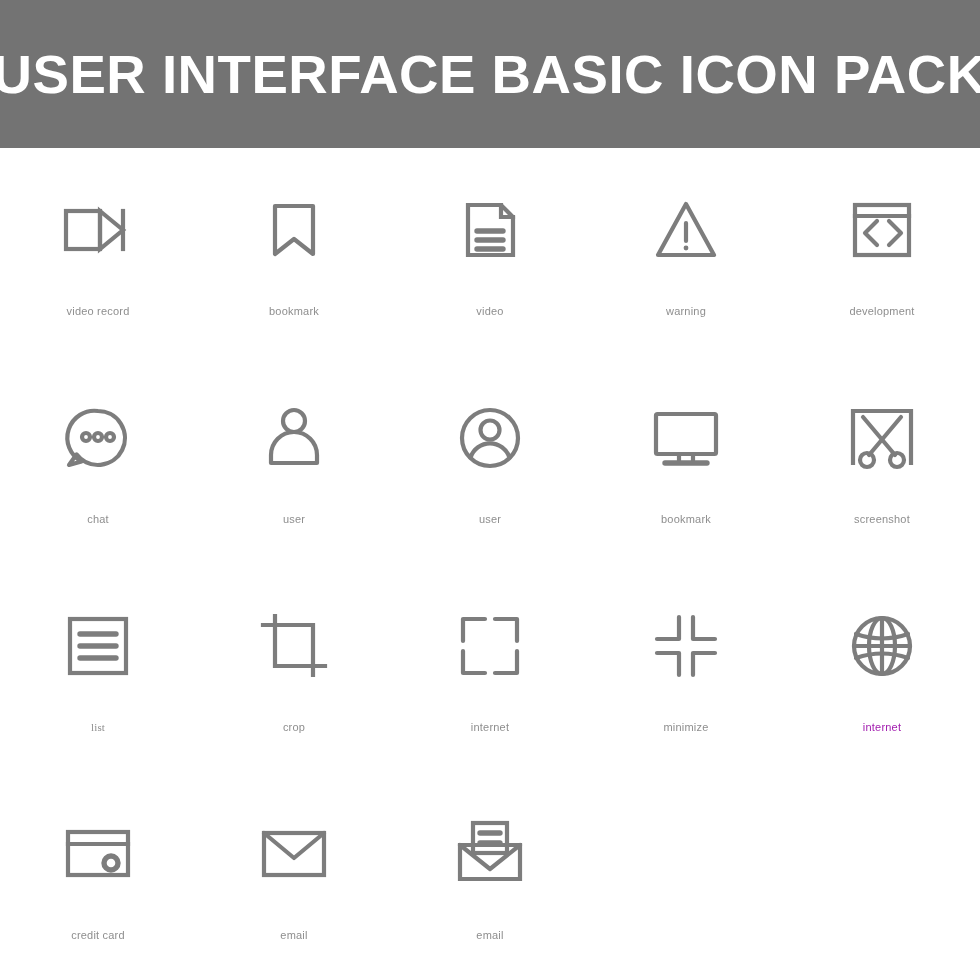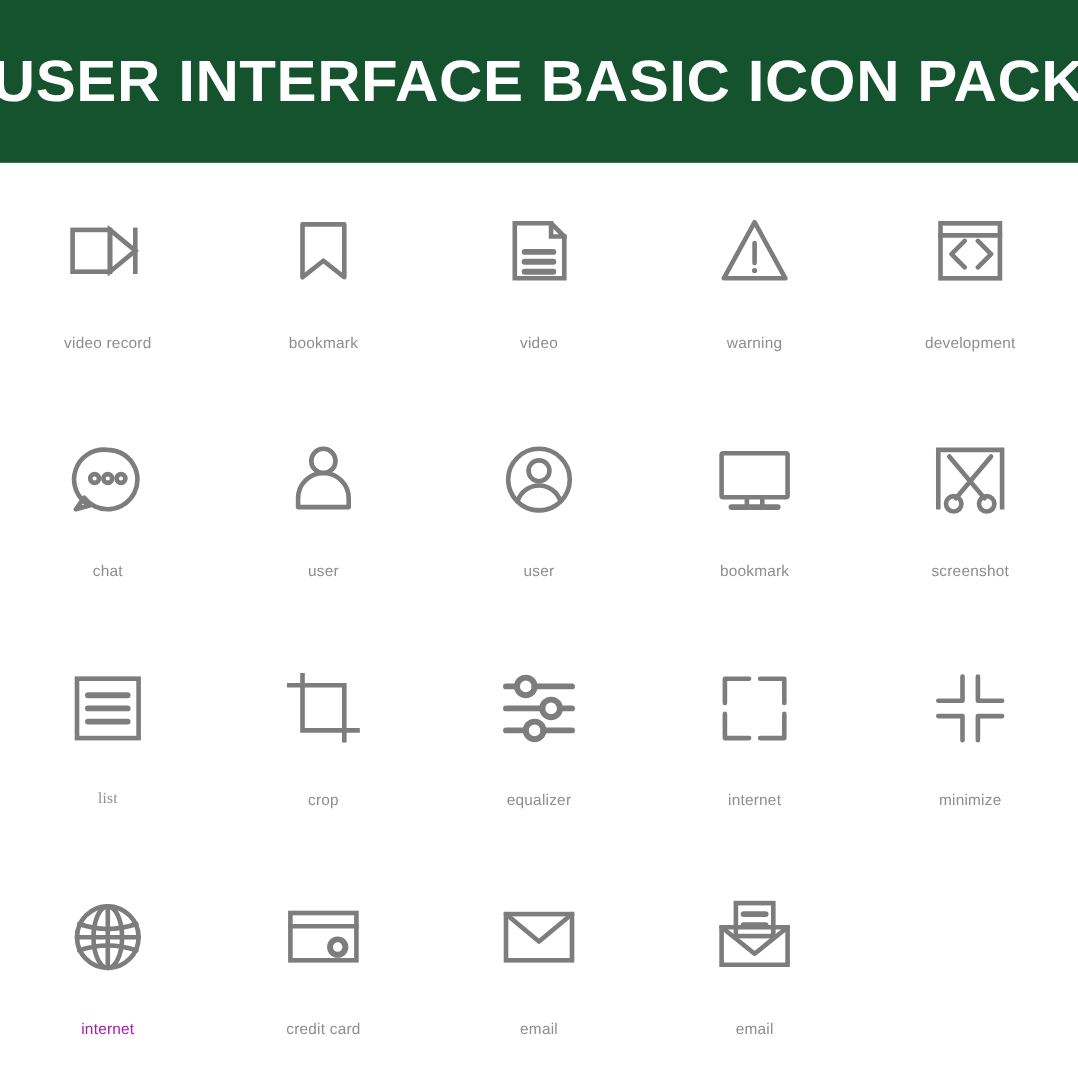--- a/index.html
+++ b/index.html
@@ -87,31 +87,31 @@
   }
   .ico-thick {
     fill: none;
     stroke: #7d7d7d;
     stroke-width: 5.4;
     stroke-linecap: round;
     stroke-linejoin: round;
   }
   .icon-label {
     margin-top: 32px;
-    font-size: 14px;
+    font-size: 11px;
     color: #8e8e8e;
     letter-spacing: 0.2px;
     text-align: left;
     white-space: nowrap;
   }
 </style>
 </head>
 <body>
 
-<div id="header-banner" style="background: #14532d;">
+<div id="header-banner" style="background: #737373;">
   <h1 id="header-title" style="color: rgb(255, 255, 255);">USER INTERFACE BASIC ICON PACK</h1>
 </div>
 
 <div id="icon-grid">
 
   <div class="icon-cell">
     <div class="icon-art">
       <svg viewBox="0 0 86 86">
         <rect class="ico" x="11" y="24" width="34" height="38" stroke="#7d7d7d"></rect>
         <path class="ico" d="M45 24 L68 43 L45 62 Z" stroke="#7d7d7d"></path>
@@ -240,38 +240,20 @@
   <div class="icon-cell">
     <div class="icon-art">
       <svg viewBox="0 0 86 86">
         <path class="ico" d="M24 13 V63 H74" stroke="#7d7d7d"></path>
         <path class="ico" d="M12 22 H62 V72" stroke="#7d7d7d"></path>
       </svg>
     </div>
     <div class="icon-label" style="color: rgb(142, 142, 142);">crop</div>
   </div>
 
-  <div class="icon-cell">
-    <div class="icon-art">
-      <svg viewBox="0 0 86 86">
-        <path class="ico-thick" d="M13 23 h10" stroke="#7d7d7d"></path>
-        <path class="ico-thick" d="M39 23 h34" stroke="#7d7d7d"></path>
-        <circle class="ico-thick" cx="31" cy="23" r="8" stroke="#7d7d7d"></circle>
-
-        <path class="ico-thick" d="M13 43 h33" stroke="#7d7d7d"></path>
-        <path class="ico-thick" d="M62 43 h11" stroke="#7d7d7d"></path>
-        <circle class="ico-thick" cx="54" cy="43" r="8" stroke="#7d7d7d"></circle>
-
-        <path class="ico-thick" d="M13 63 h18" stroke="#7d7d7d"></path>
-        <path class="ico-thick" d="M47 63 h26" stroke="#7d7d7d"></path>
-        <circle class="ico-thick" cx="39" cy="63" r="8" stroke="#7d7d7d"></circle>
-      </svg>
-    </div>
-    <div class="icon-label" style="color: rgb(142, 142, 142);">equalizer</div>
-  </div>
 
   <div class="icon-cell">
     <div class="icon-art">
       <svg viewBox="0 0 86 86">
         <path class="ico-round" d="M38 16 H16 V38" stroke="#7d7d7d"></path>
         <path class="ico-round" d="M48 16 H70 V38" stroke="#7d7d7d"></path>
         <path class="ico-round" d="M16 48 V70 H38" stroke="#7d7d7d"></path>
         <path class="ico-round" d="M70 48 V70 H48" stroke="#7d7d7d"></path>
       </svg>
     </div>

